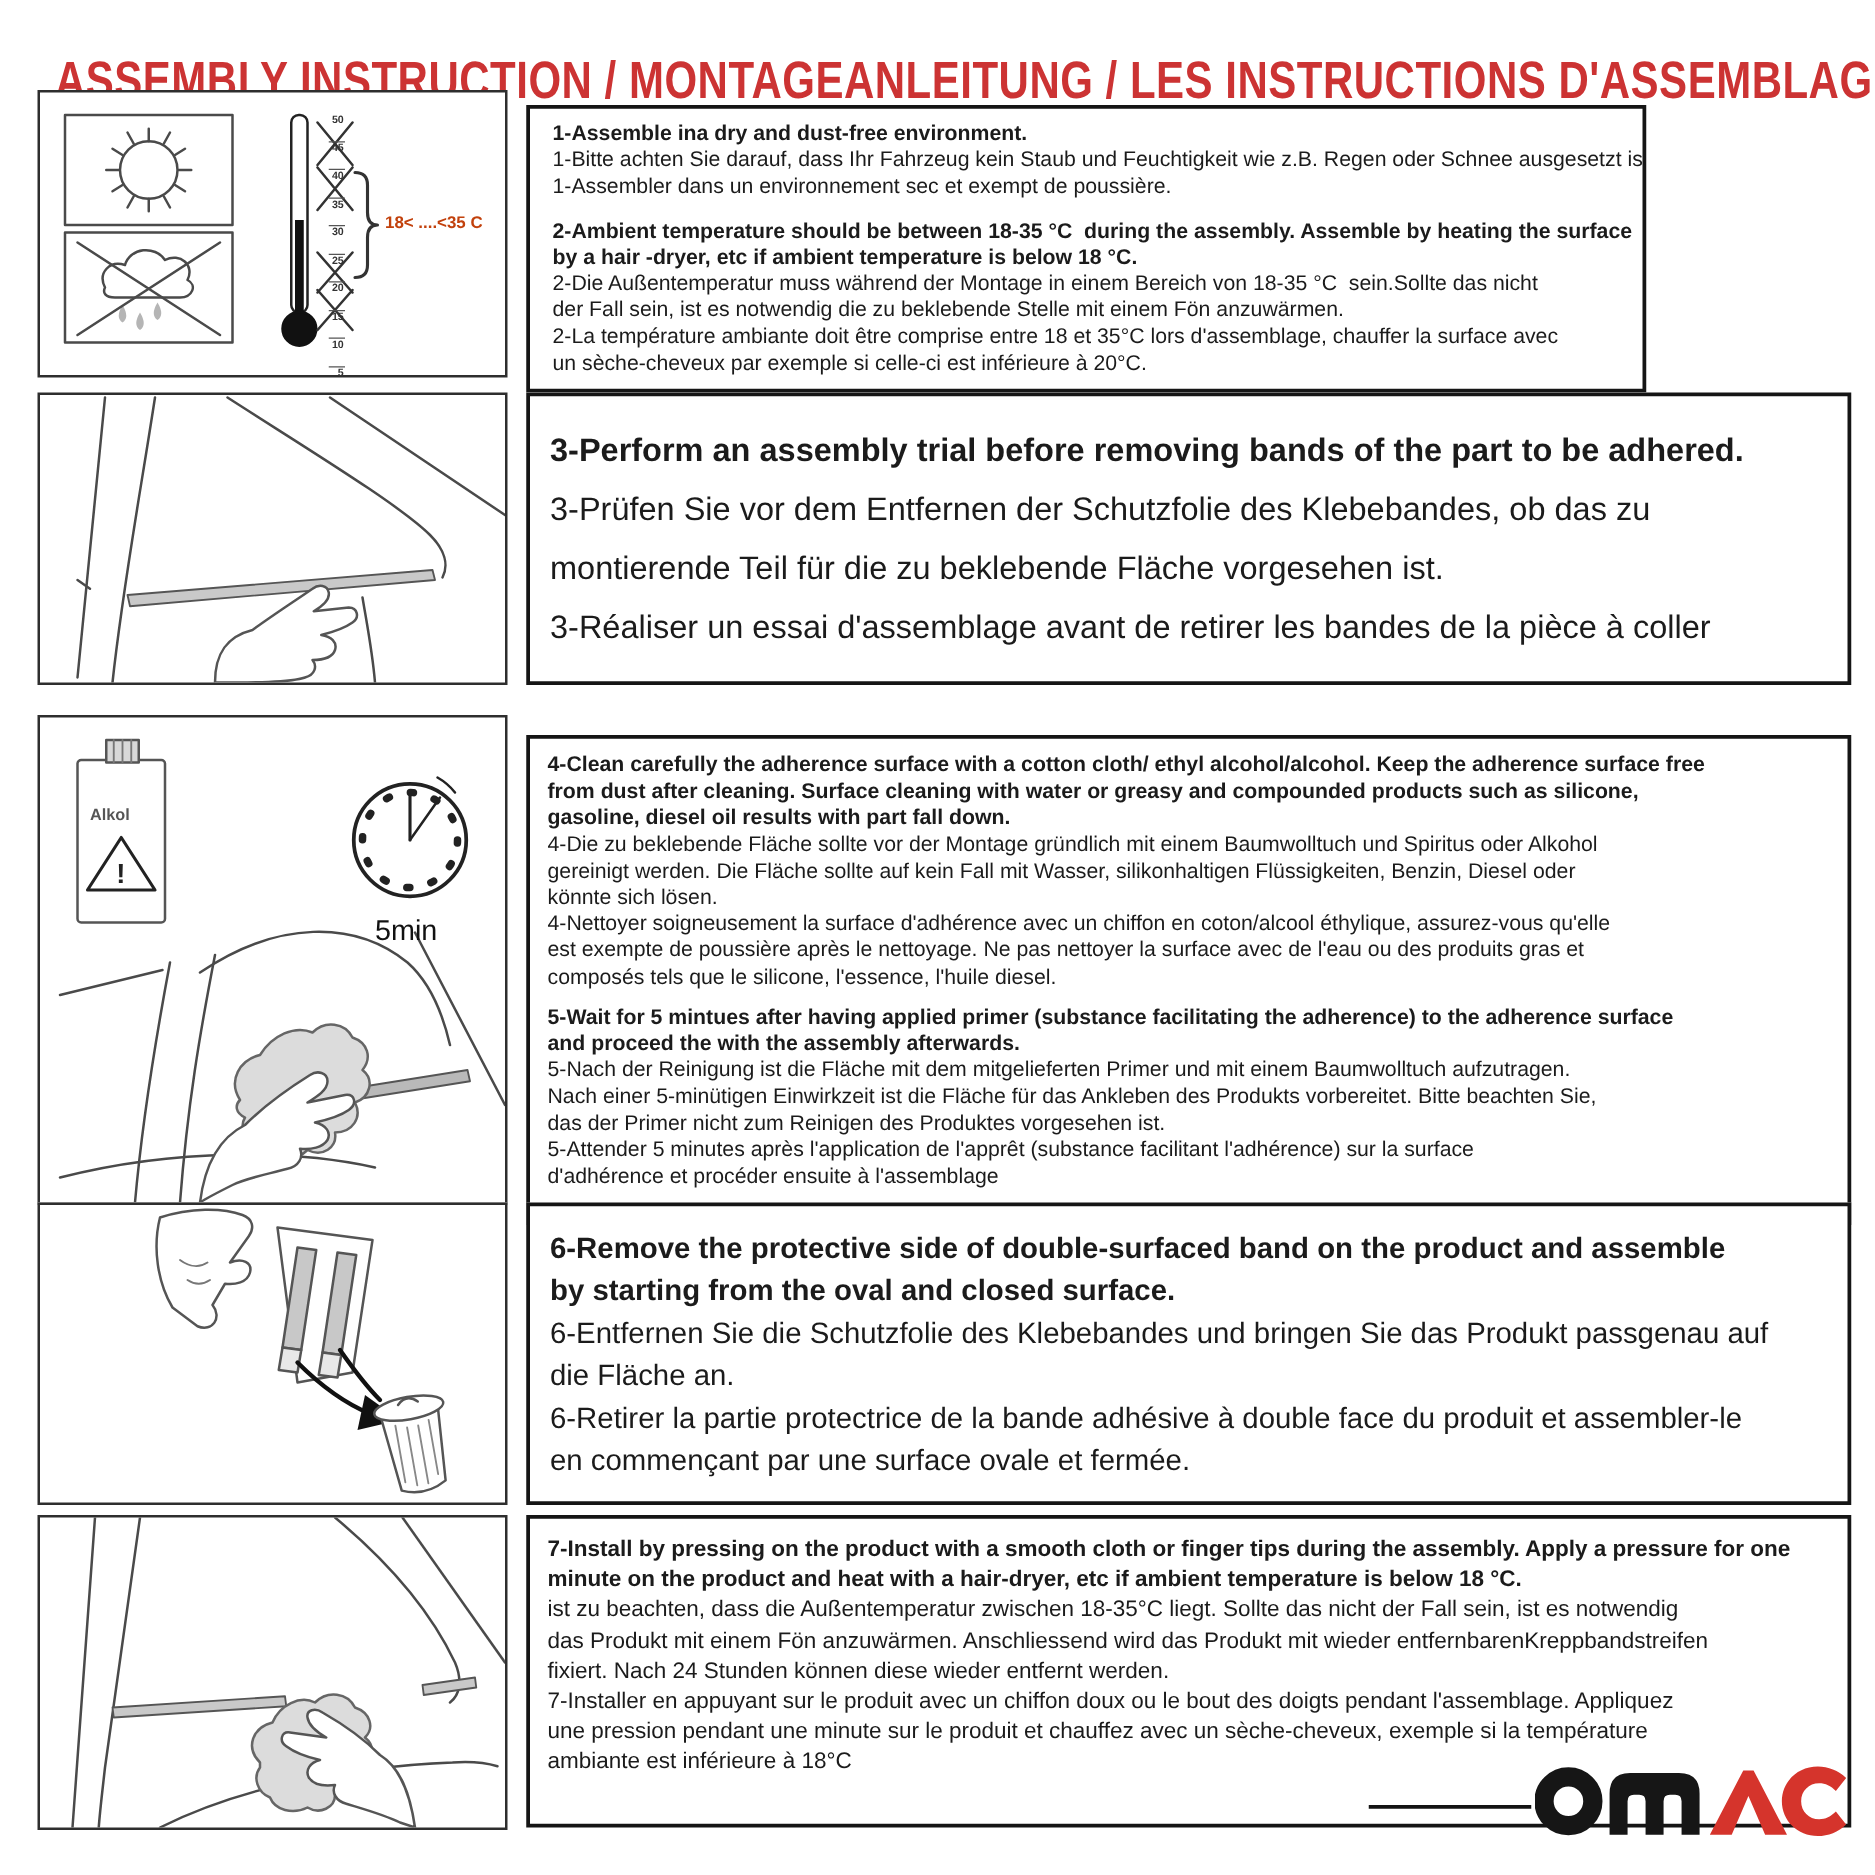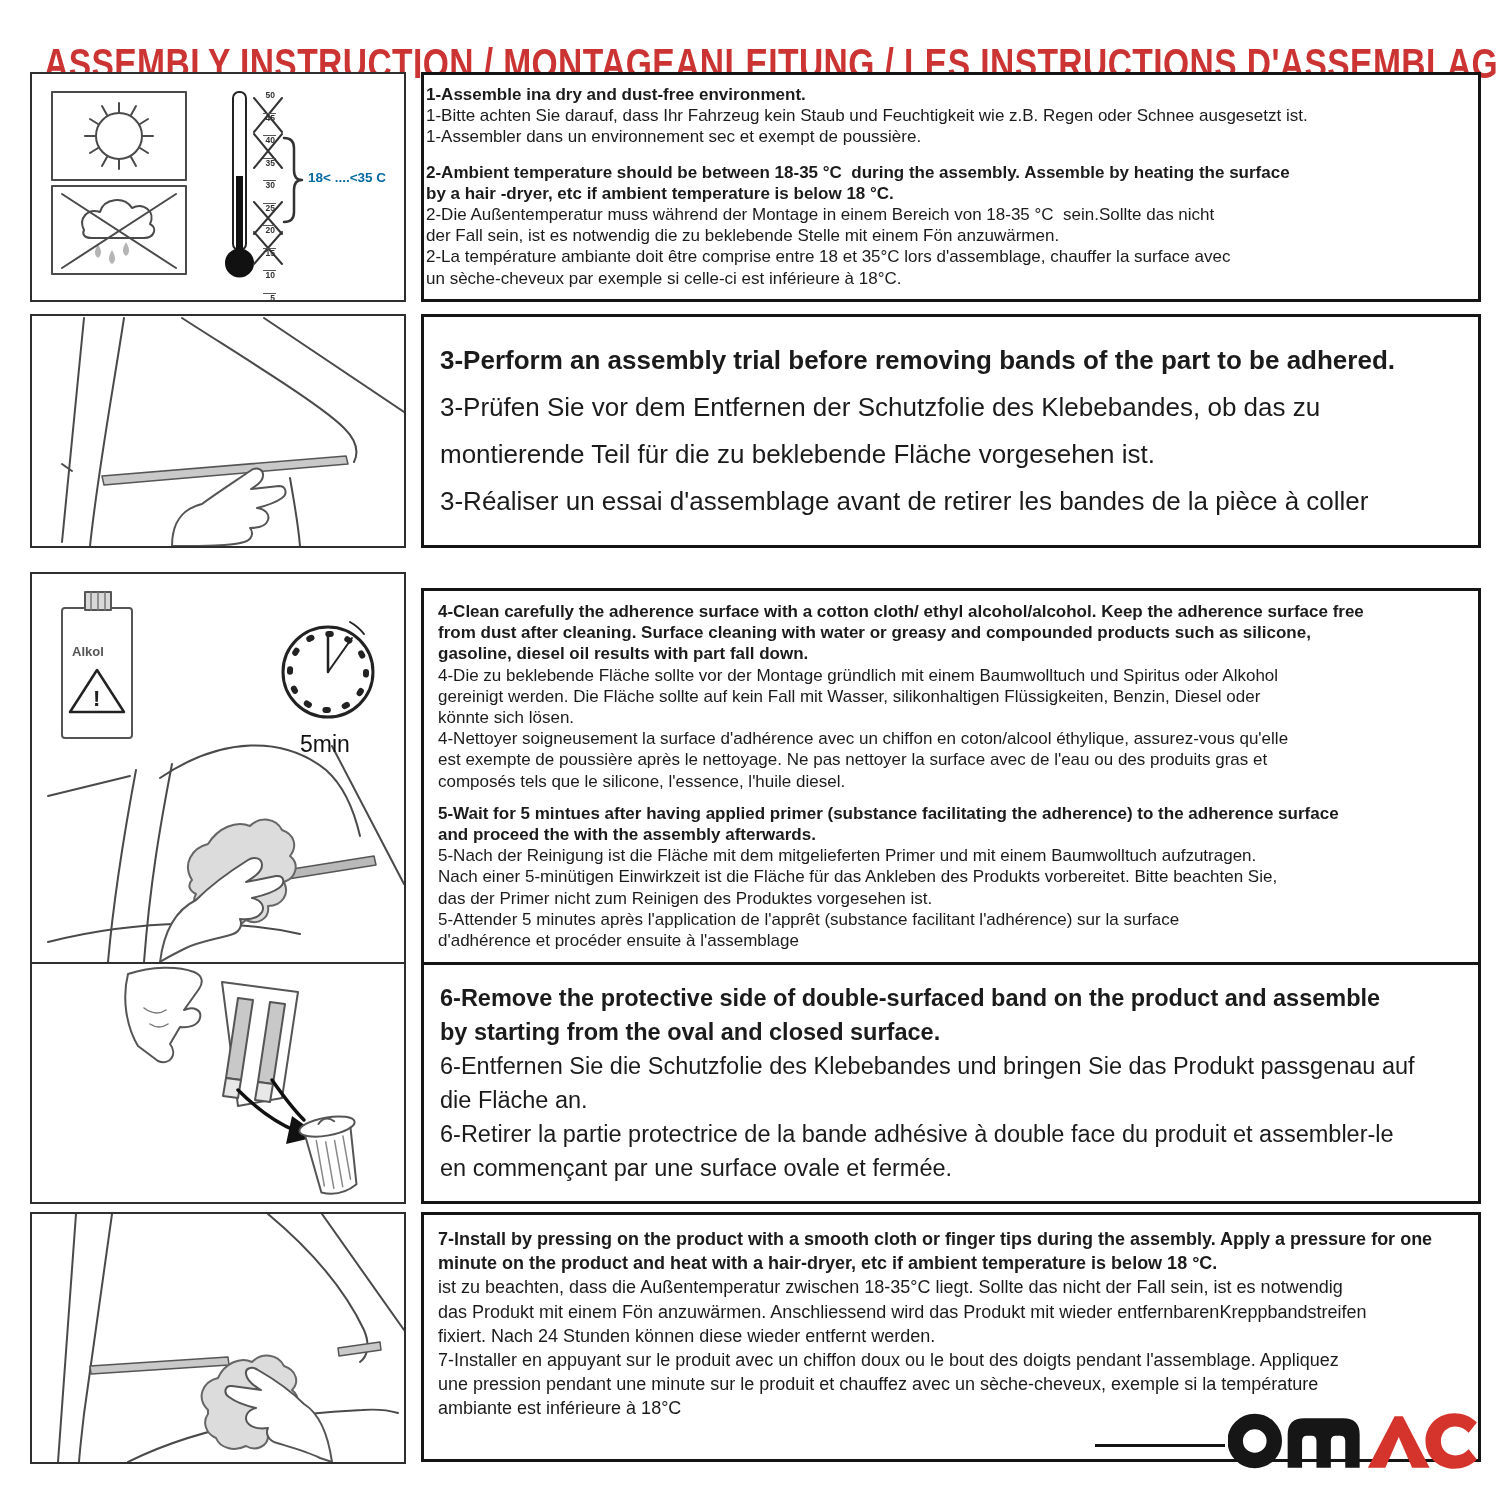--- a/index.html
+++ b/index.html
@@ -4,36 +4,36 @@
 <style>
   html,body{margin:0;padding:0;background:#fff;}
   body{width:1500px;height:1500px;position:relative;font-family:"Liberation Sans",sans-serif;color:var(--text,#1b1b1b);overflow:hidden;}
   .title{position:absolute;left:44px;top:12px;font-size:42px;font-weight:bold;color:var(--red,#cc3333);transform:scaleX(.8);transform-origin:left top;white-space:nowrap;letter-spacing:.5px;}
   .illus{position:absolute;border:2px solid #2e2e2e;background:#fff;box-sizing:border-box;}
   .txt{position:absolute;border:3px solid #151515;background:#fff;box-sizing:border-box;overflow:hidden;}
   .illus svg{position:absolute;left:0;top:0;}
   .line{margin:0;white-space:pre;color:var(--text,#1b1b1b);}
   .line.b{font-weight:bold;}
   .line.gap{height:14px;}
-  #txt1{left:421px;top:72px;width:1060px;height:230px;padding:9px 0 0 2px;}
+  #txt1{left:421px;top:84px;width:896px;height:230px;padding:9px 0 0 18px;}
   #txt1 .line,#txt3 .line{font-size:17px;line-height:21.2px;}
   #txt2{left:421px;top:314px;width:1060px;height:234px;display:flex;flex-direction:column;justify-content:center;padding-left:16px;gap:12px;}
   #txt2 .line{font-size:26px;line-height:35px;}
   #txt3{left:421px;top:560px;width:1060px;height:392px;padding:10px 0 0 14px;margin-top:28px;}
   #txt3 .line.gap{height:11px;}
   #txt4{left:421px;top:962px;width:1060px;height:242px;display:flex;flex-direction:column;justify-content:center;padding-left:16px;}
   #txt4 .line{font-size:23.5px;line-height:34px;}
   #txt5{left:421px;top:1212px;width:1060px;height:250px;padding:12px 0 0 14px;}
   #txt5 .line{font-size:18px;line-height:24.2px;}
   #ill1{left:30px;top:72px;width:376px;height:230px;}
   #ill2{left:30px;top:314px;width:376px;height:234px;}
   #ill3{left:30px;top:560px;width:376px;height:392px;margin-top:12px;}
   #ill4{left:30px;top:962px;width:376px;height:242px;}
   #ill5{left:30px;top:1212px;width:376px;height:252px;}
-  .temp-label{position:absolute;left:276px;top:96px;font-size:13.5px;font-weight:bold;color:#0369a1;white-space:nowrap;}
+  .temp-label{position:absolute;left:276px;top:96px;font-size:13.5px;font-weight:bold;color:#c2410c;white-space:nowrap;}
   .thermo-scale{position:absolute;left:224px;top:17px;width:20px;height:169px;display:flex;flex-direction:column;justify-content:space-between;align-items:flex-end;}
   .thermo-scale span{font-size:8.5px;line-height:1;color:#333;border-bottom:1px solid #555;padding:0 1px 13px 3px;font-weight:bold;}
   .footer-rule{position:absolute;left:1095px;top:1444px;width:130px;height:3px;background:#141414;}
   .logo{position:absolute;left:1228px;top:1410px;width:252px;height:62px;}
   .sr{position:absolute;width:1px;height:1px;overflow:hidden;clip:rect(0 0 0 0);}
   .draw{stroke:#4a4a4a;stroke-width:2;fill:none;stroke-linecap:round;stroke-linejoin:round;}
 </style>
 </head>
 <body>
 
@@ -82,21 +82,21 @@
 <div id="txt1" class="txt">
     <p class="line b">1-Assemble ina dry and dust-free environment.</p>
     <p class="line">1-Bitte achten Sie darauf, dass Ihr Fahrzeug kein Staub und Feuchtigkeit wie z.B. Regen oder Schnee ausgesetzt ist.</p>
     <p class="line">1-Assembler dans un environnement sec et exempt de poussière.</p>
     <p class="line gap"></p>
     <p class="line b">2-Ambient temperature should be between 18-35 °C  during the assembly. Assemble by heating the surface</p>
     <p class="line b">by a hair -dryer, etc if ambient temperature is below 18 °C.</p>
     <p class="line">2-Die Außentemperatur muss während der Montage in einem Bereich von 18-35 °C  sein.Sollte das nicht</p>
     <p class="line">der Fall sein, ist es notwendig die zu beklebende Stelle mit einem Fön anzuwärmen.</p>
     <p class="line">2-La température ambiante doit être comprise entre 18 et 35°C lors d'assemblage, chauffer la surface avec</p>
-    <p class="line">un sèche-cheveux par exemple si celle-ci est inférieure à 18°C.</p>
+    <p class="line">un sèche-cheveux par exemple si celle-ci est inférieure à 20°C.</p>
   </div>
 
 <div id="ill2" class="illus">
   <svg width="372" height="230" viewBox="0 0 372 230">
     <g class="draw">
       <path d="M52,2 L30,226"></path>
       <path d="M92,2 C80,80 66,155 58,230"></path>
       <path d="M30,148 l10,7"></path>
       <path d="M150,2 C212,42 288,88 312,112 C324,124 327,136 322,146"></path>
       <path d="M232,2 L372,96"></path>

